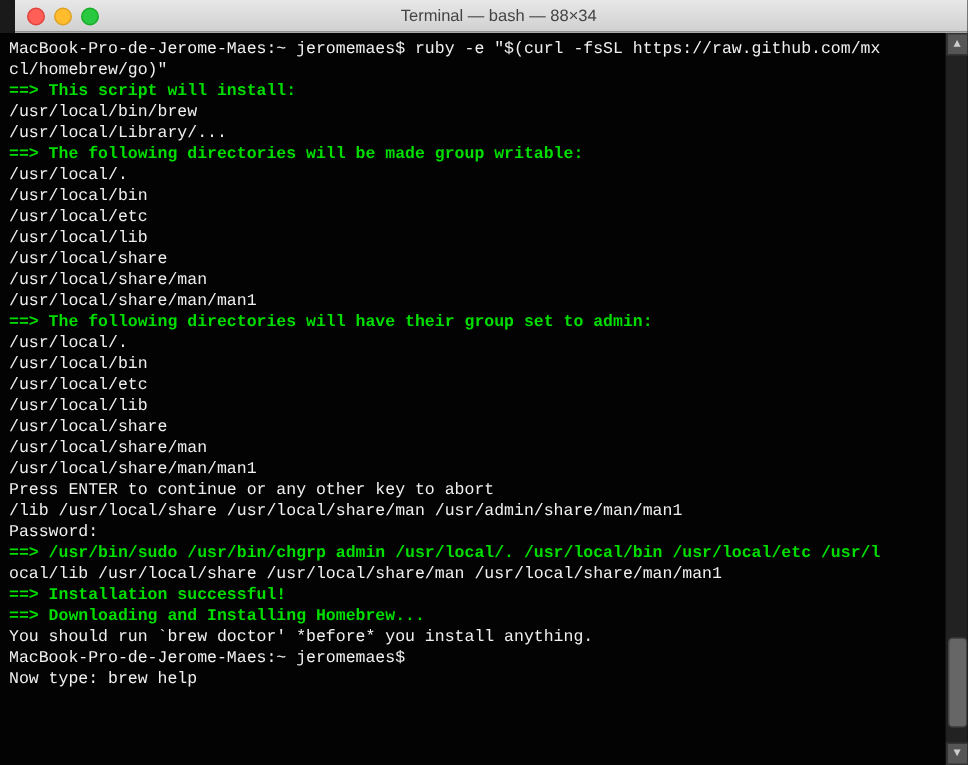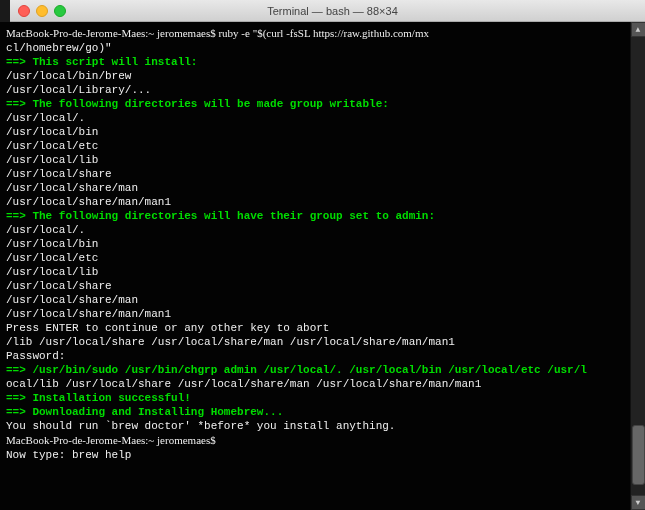--- a/index.html
+++ b/index.html
@@ -106,21 +106,21 @@
       height: 60px;
       background: #666;
       border-radius: 3px;
       border: 1px solid #444;
     }
 
     
     .line { white-space: pre; display: block; }
     .bold-green { color: #00dd00; font-weight: bold; }
     .normal { color: #f0f0f0; }
-    .prompt-line { color: #f0f0f0; font-family: Liberation Serif, serif; }
+    .prompt-line { color: #f0f0f0; }
     .underline { }
   </style>
 </head>
 <body>
 
 <div class="title-bar">
   <div class="window-buttons">
     <div class="win-btn win-btn-close"></div>
     <div class="win-btn win-btn-min"></div>
     <div class="win-btn win-btn-max"></div>
@@ -146,21 +146,21 @@
       <span class="line"><span class="bold-green">==&gt; The following directories will have their group set to <span class="underline">admin</span>:</span></span>
       <span class="line"><span class="normal">/usr/local/.</span></span>
       <span class="line"><span class="normal">/usr/local/bin</span></span>
       <span class="line"><span class="normal">/usr/local/etc</span></span>
       <span class="line"><span class="normal">/usr/local/lib</span></span>
       <span class="line"><span class="normal">/usr/local/share</span></span>
       <span class="line"><span class="normal">/usr/local/share/man</span></span>
       <span class="line"><span class="normal">/usr/local/share/man/man1</span></span>
       <span class="line"><span class="normal"></span></span>
       <span class="line"><span class="normal">Press ENTER to continue or any other key to abort</span></span>
-      <span class="line"><span class="normal">/lib /usr/local/share /usr/local/share/man /usr/local/share/man/man1</span></span>
+      <span class="line"><span class="normal">/lib /usr/local/share /usr/local/share/man /usr/admin/share/man/man1</span></span>
       <span class="line"><span class="normal">Password:</span></span>
       <span class="line"><span class="bold-green">==&gt; /usr/bin/sudo /usr/bin/chgrp admin /usr/local/. /usr/local/bin /usr/local/etc /usr/l</span></span>
       <span class="line"><span class="normal">ocal/lib /usr/local/share /usr/local/share/man /usr/local/share/man/man1</span></span>
       <span class="line"><span class="bold-green">==&gt; Installation successful!</span></span>
       <span class="line"><span class="bold-green">==&gt; Downloading and Installing Homebrew...</span></span>
       <span class="line"><span class="normal">You should run `brew doctor' *before* you install anything.</span></span>
       <span class="line"><span class="prompt-line">MacBook-Pro-de-Jerome-Maes:~ jeromemaes$ </span></span>
       <span class="line"><span class="normal">Now type: brew help</span></span>
     </div>
   <div class="scrollbar">

